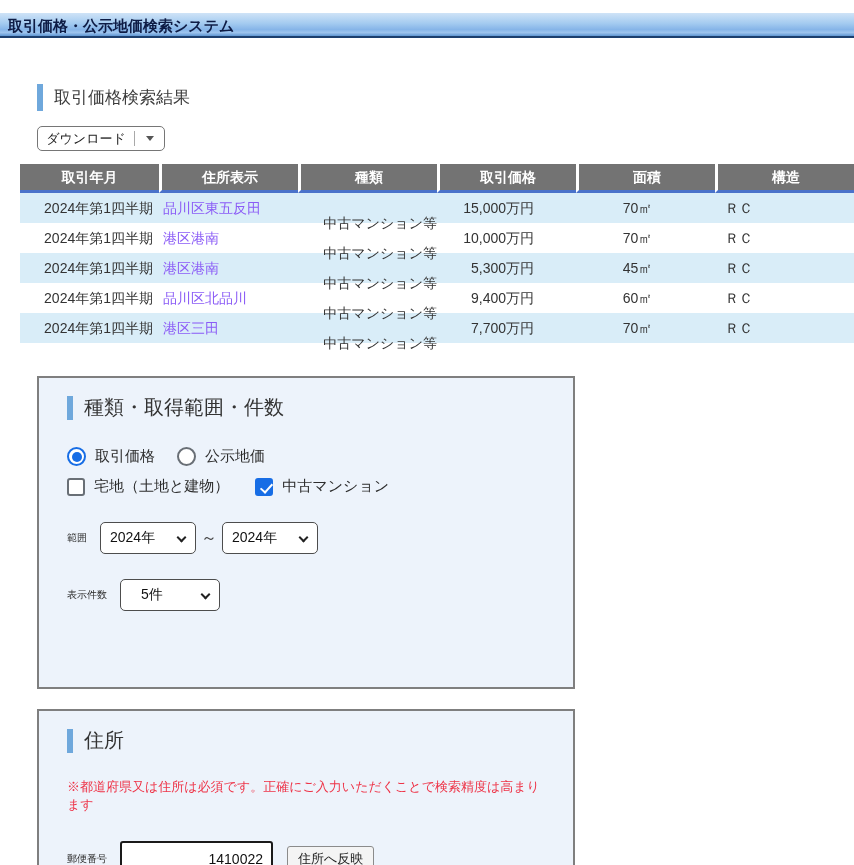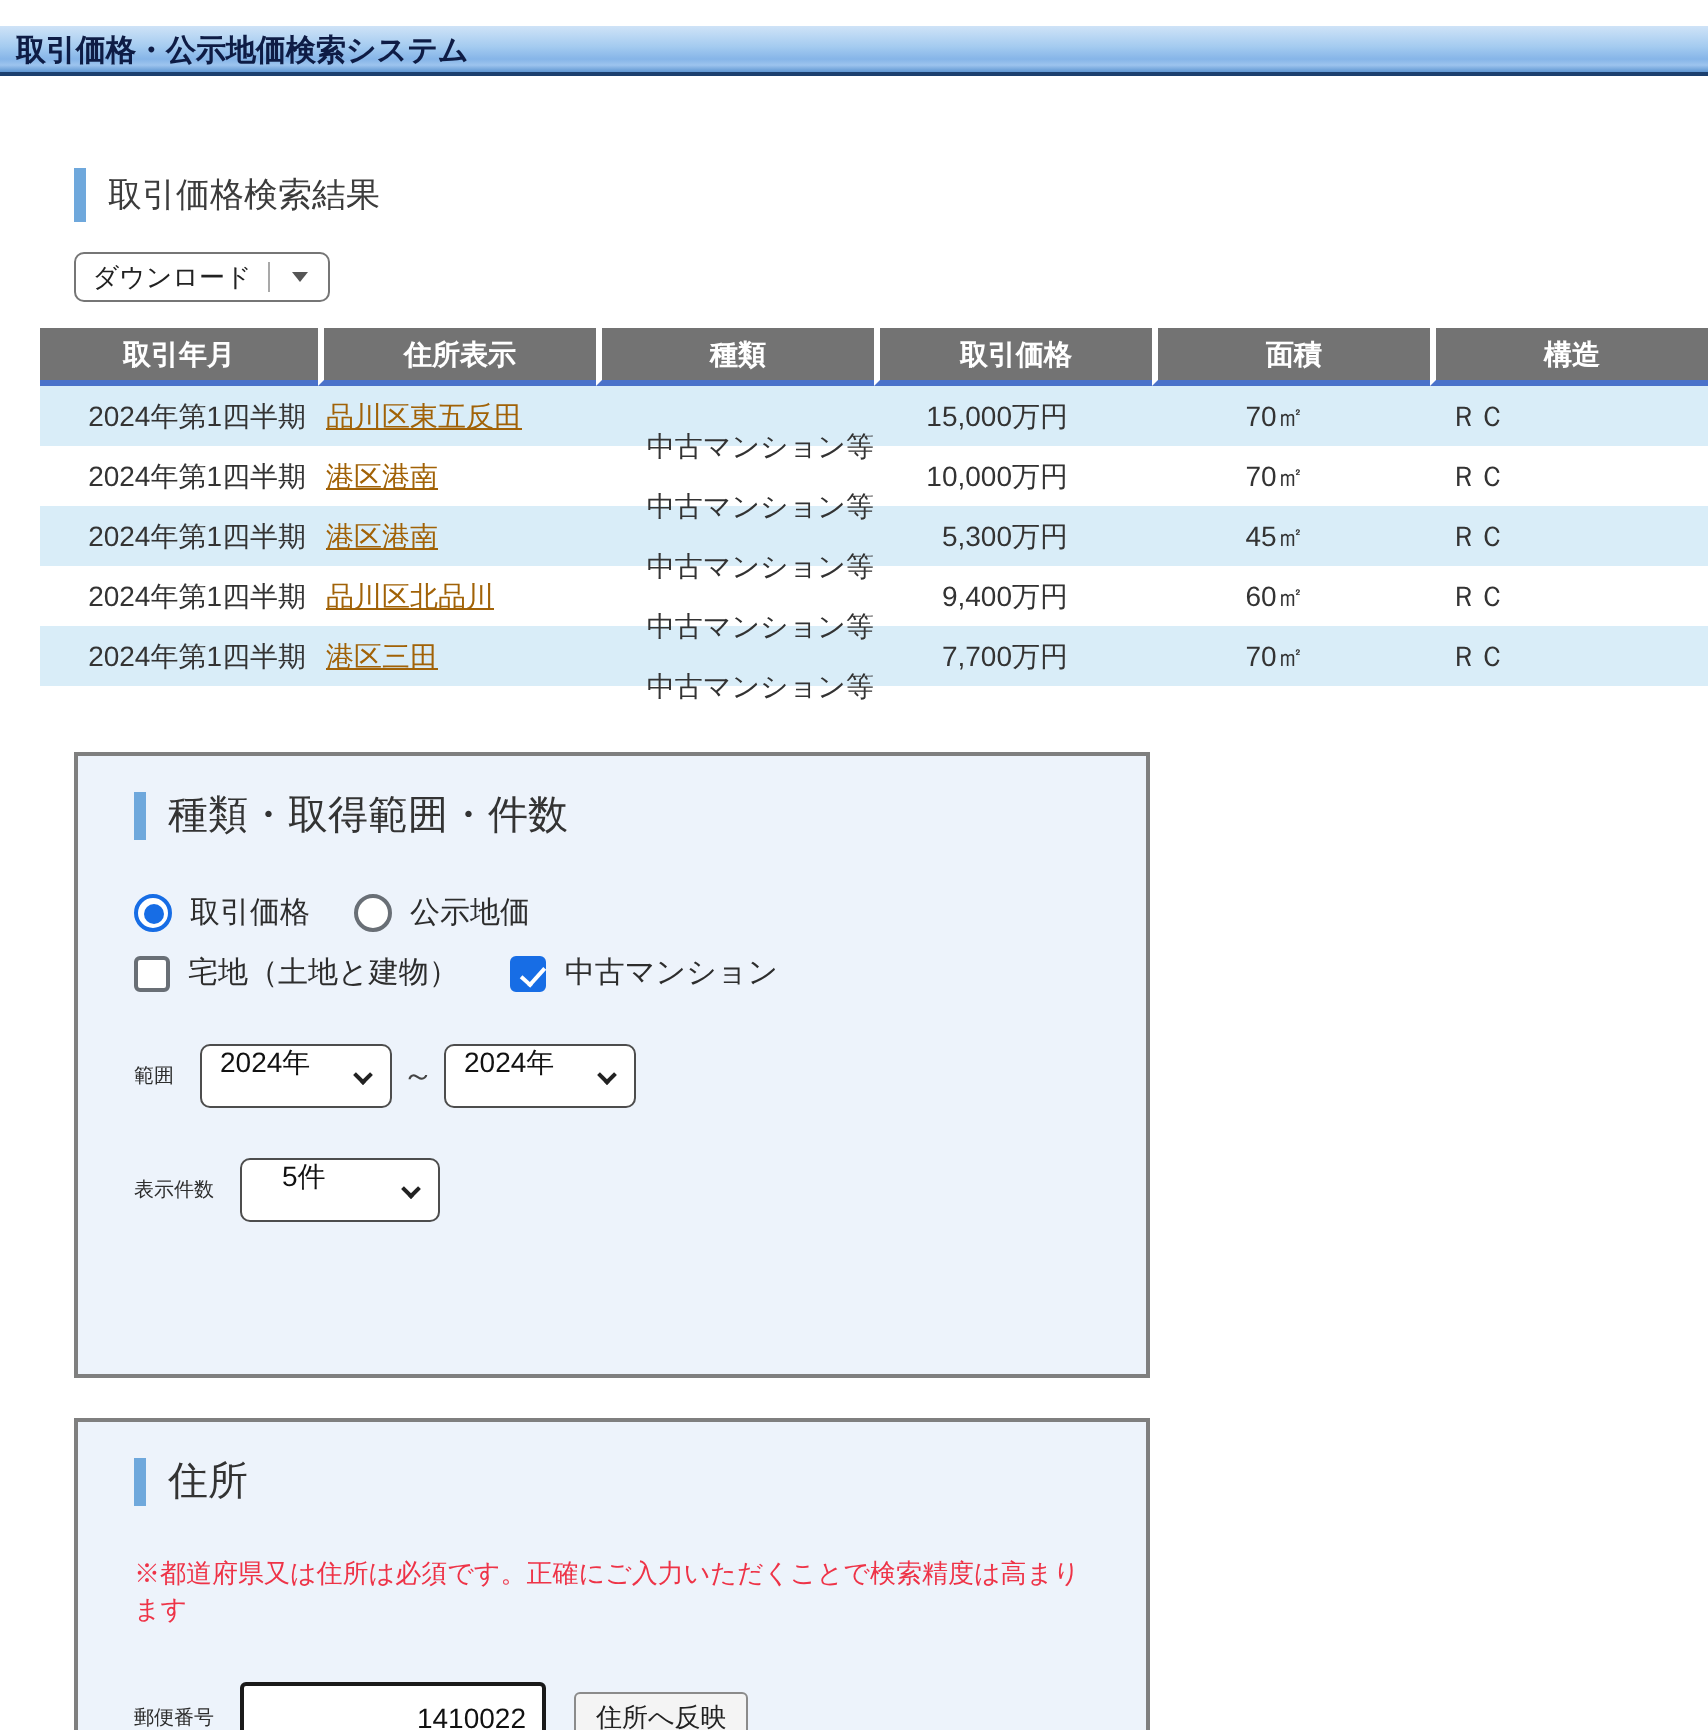--- a/index.html
+++ b/index.html
@@ -41,21 +41,21 @@
   .thead .cell + .cell { border-left:3px solid #ffffff; }
   .drow { height:30px; align-items:center; color:#333; }
   .drow.alt { background:#d9edf8; }
   .drow .cell { line-height:30px; white-space:nowrap; overflow:hidden; }
   .c-period { text-align:right; padding-right:6px; }
   .c-address { text-align:left; padding-left:4px; }
   .c-type { text-align:right; padding-left:5px;margin-top:29px; }
   .c-price { text-align:right; padding-right:42px; }
   .c-area { text-align:center; padding-right:16px; }
   .c-structure { text-align:left; padding-left:10px; }
-  .addr-link { color:#a16207; text-decoration:underline; cursor:pointer;margin-top:28px; }
+  .addr-link { color:#8b5cf6; cursor:pointer;margin-top:28px; }
 
   
   .box { width:538px; background:#edf3fb; border:2px solid #7f7f7f;
     padding:16px 20px 24px 28px; }
   .box1 { margin-top:33px; height:313px; }
   .box2 { margin-top:20px; height:220px; }
   .warning { margin-top:24px; font-size:13px; color:#ee3347; }
 
   .frow { display:flex; align-items:center; }
   .row-radios { margin-top:26px; gap:22px; }
@@ -75,21 +75,21 @@
   .checkbox.checked::after { content:""; position:absolute; left:5.5px; top:1.5px;
     width:5px; height:10px; border-right:2.4px solid #fff; border-bottom:2.4px solid #fff;
     transform:rotate(42deg); }
 
   .row-range { margin-top:26px; }
   .row-count { margin-top:25px; }
   .fld-label { font-size:10px; color:#2d2d2d; margin-right:13px; }
   .tilde { font-size:16px; color:#444; margin:0 5px; }
 
   .select { position:relative; height:32px; background:#fff; border:1.5px solid #4d4d4d;
-    border-radius:5px; display:flex; align-items:flex-start; padding-left:9px;
+    border-radius:5px; display:flex; align-items:center; padding-left:9px;
     font-size:14px; color:#111; cursor:pointer; }
   .sel-year { width:96px; }
   .sel-count { width:100px;padding-left:20px; }
   .chev { position:absolute; right:10px; top:11px; width:7px; height:7px;
     border-right:2px solid #222; border-bottom:2px solid #222; transform:rotate(45deg); }
 
   .row-postal { margin-top:27px; }
   .postal-input { width:153px; height:36px; border:2px solid #1a1a1a; border-radius:3px;
     background:#fff; font-size:14px; color:#111; text-align:right; padding:0 8px;
     font-family:"Liberation Sans", sans-serif; }

